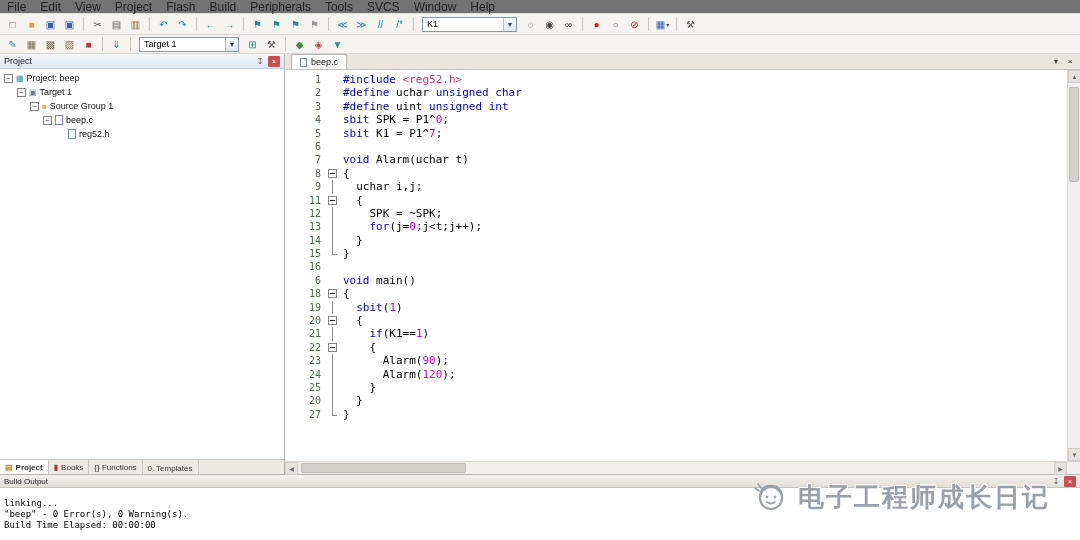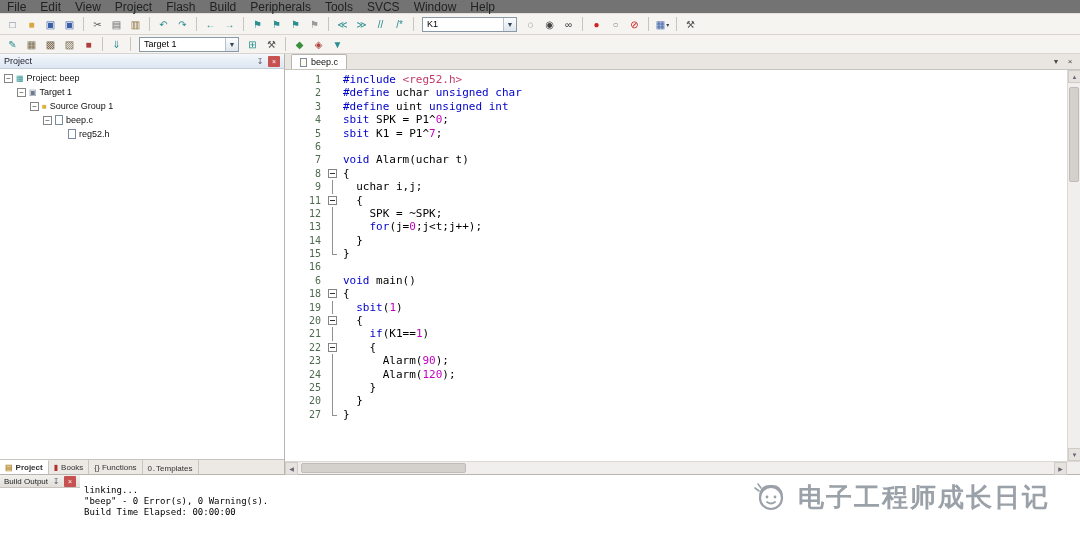--- a/index.html
+++ b/index.html
@@ -85,21 +85,21 @@
   .sb-arrow { height:13px; width:13px; background:#e6e3df; border:1px solid #cfccc7; font-size:6px; color:#667;
     display:flex; align-items:center; justify-content:center; }
   .v-track { flex:1; position:relative; }
   .v-thumb { position:absolute; left:1px; right:1px; top:4px; height:95px; background:#d4d1cc; border:1px solid #bfbcb7; border-radius:2px; }
   .hscroll { height:13px; background:#f0efed; border-top:1px solid #dcd9d4; display:flex; }
   .h-track { flex:1; position:relative; }
   .h-thumb { position:absolute; top:1px; bottom:1px; left:3px; width:165px; background:#d4d1cc; border:1px solid #bfbcb7; border-radius:2px; }
   .h-corner { width:13px; background:#f0efed; }
 
   
-  .build-output { height:66px; border-top:1px solid #b8b5b0; display:flex; flex-direction:row; }
+  .build-output { height:66px; border-top:1px solid #b8b5b0; display:flex; flex-direction:column; }
   .bo-header { height:13px; background:linear-gradient(#f2f1ee,#e2dfda); border-bottom:1px solid #c8c5c0;
     display:flex; align-items:center; font-size:8px; color:#222; padding:0 4px; }
   .bo-body { flex:1; background:#fff; font-family:"DejaVu Sans Mono","Liberation Mono",monospace;
     font-size:9px; line-height:11px; color:#000; padding:10px 4px; overflow:hidden; }
 
   
   .watermark { position:absolute; left:752px; top:478px; display:flex; align-items:center; gap:8px; z-index:5; pointer-events:none; }
   .wm-text { font-family:sans-serif; font-size:26px; font-weight:bold; color:#9ba1a8; letter-spacing:2px;
     text-shadow:-1px -1px 0 #fff, 1px -1px 0 #fff, -1px 1px 0 #fff, 1px 1px 0 #fff; }
 </style>

